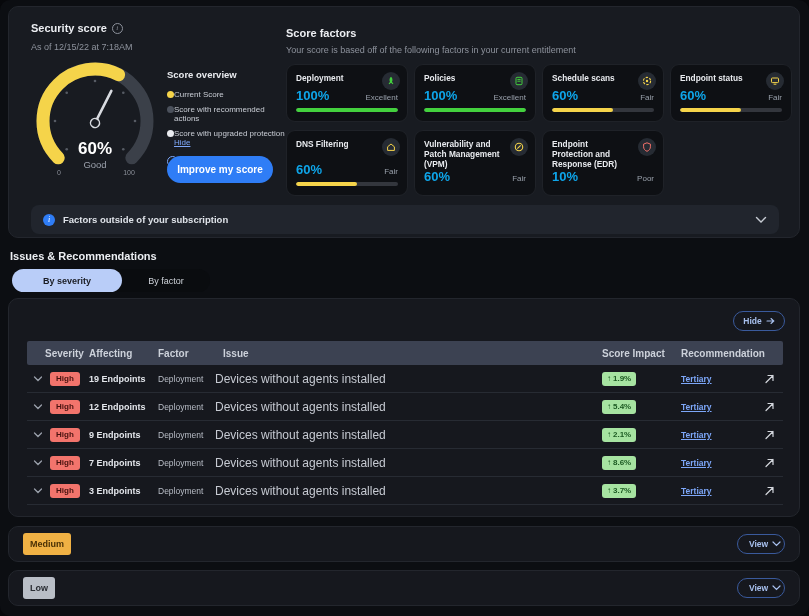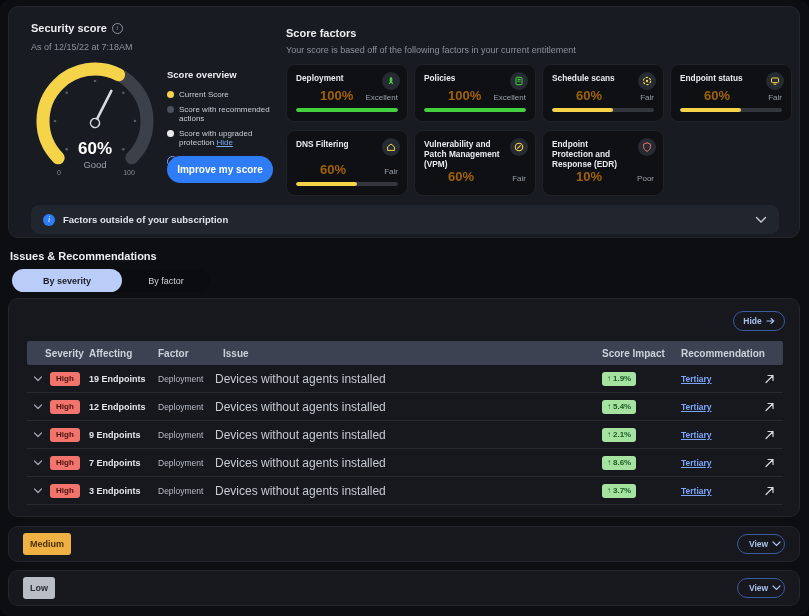--- a/index.html
+++ b/index.html
@@ -11,34 +11,34 @@
 
   
   #top-panel { left:8px; top:6px; width:792px; height:232px; }
   #sec-title { position:absolute; left:22px; top:15px; display:flex; align-items:center; gap:5px; }
   #sec-asof { position:absolute; left:22px; top:35px; }
   .info-circ { width:11px; height:11px; border:1px solid #8d929c; border-radius:50%; color:#8d929c; font-size:7px; display:inline-flex; align-items:center; justify-content:center; font-style:italic; font-family:"Liberation Serif",serif; }
   #gauge { position:absolute; left:14px; top:46px; }
 
   #overview { position:absolute; left:158px; top:62px; width:122px; }
   #overview .ttl { font-size:9.5px; font-weight:bold; color:#e9ebef; margin-bottom:10px; }
-  .leg-item { display:flex; align-items:flex-start; gap:5px; margin-bottom:6px; font-size:8px; color:#c9cdd5; line-height:9px; }
+  .leg-item { display:flex; align-items:flex-start; margin-bottom:6px; font-size:8px; color:#c9cdd5; line-height:9px; }
   .leg-dot { width:7px; height:7px; border-radius:50%; flex:none; margin-top:1px; }
   a.lnk { color:#7da7f9; text-decoration:underline; cursor:pointer; }
   #understand { display:flex; align-items:center; gap:4px; margin-top:9px; font-size:8.5px; }
   #understand .info-circ { border-color:#7da7f9; color:#7da7f9; }
   #improve-btn { position:absolute; left:158px; top:149px; width:106px; height:27px; border:none; border-radius:14px; background:#2f7df6; color:#fff; font-size:10px; font-weight:bold; cursor:pointer; font-family:inherit; }
 
   #factors-title { position:absolute; left:277px; top:20px; }
   #factors-sub { position:absolute; left:277px; top:38px; }
   #cards { position:absolute; left:277px; top:57px; display:grid; grid-template-columns:repeat(4,122px); grid-template-rows:58px 66px; column-gap:6px; row-gap:8px; }
   .card { position:relative; background:#0e1014; border:1px solid #1f2228; border-radius:9px; padding:8px 9px 9px; display:flex; flex-direction:column; cursor:pointer; }
   .card .nm { font-size:8.3px; font-weight:bold; color:#e9ebef; line-height:10px; padding-right:24px; }
   .card .vr { display:flex; align-items:baseline; justify-content:space-between; margin-top:auto; margin-bottom:5px; }
-  .card .val { font-size:13px; font-weight:bold; color:#a16207;margin-left:24px; }
+  .card .val { font-size:13px; font-weight:bold; color:#0ea5e9; }
   .card .rate { font-size:8px; color:#99a0ab; }
   .card .bar { height:4px; border-radius:2px; background:#33363d; overflow:hidden; }
   .card .bar > div { height:100%; border-radius:2px; }
   .ic-badge { position:absolute; top:7px; right:7px; width:18px; height:18px; border-radius:50%; background:#262b33; display:flex; align-items:center; justify-content:center; }
 
   #strip { position:absolute; left:22px; top:198px; width:748px; height:29px; background:#21252d; border-radius:8px; display:flex; align-items:center; padding:0 12px; gap:8px; cursor:pointer; }
   #strip .lbl { font-size:9.5px; font-weight:bold; color:#dfe3e9; }
   #strip-info { width:12px; height:12px; border-radius:50%; background:#2f7df6; color:#fff; font-size:8px; display:flex; align-items:center; justify-content:center; font-style:italic; font-family:"Liberation Serif",serif; flex:none; }
   #strip .chev { margin-left:auto; }
 

